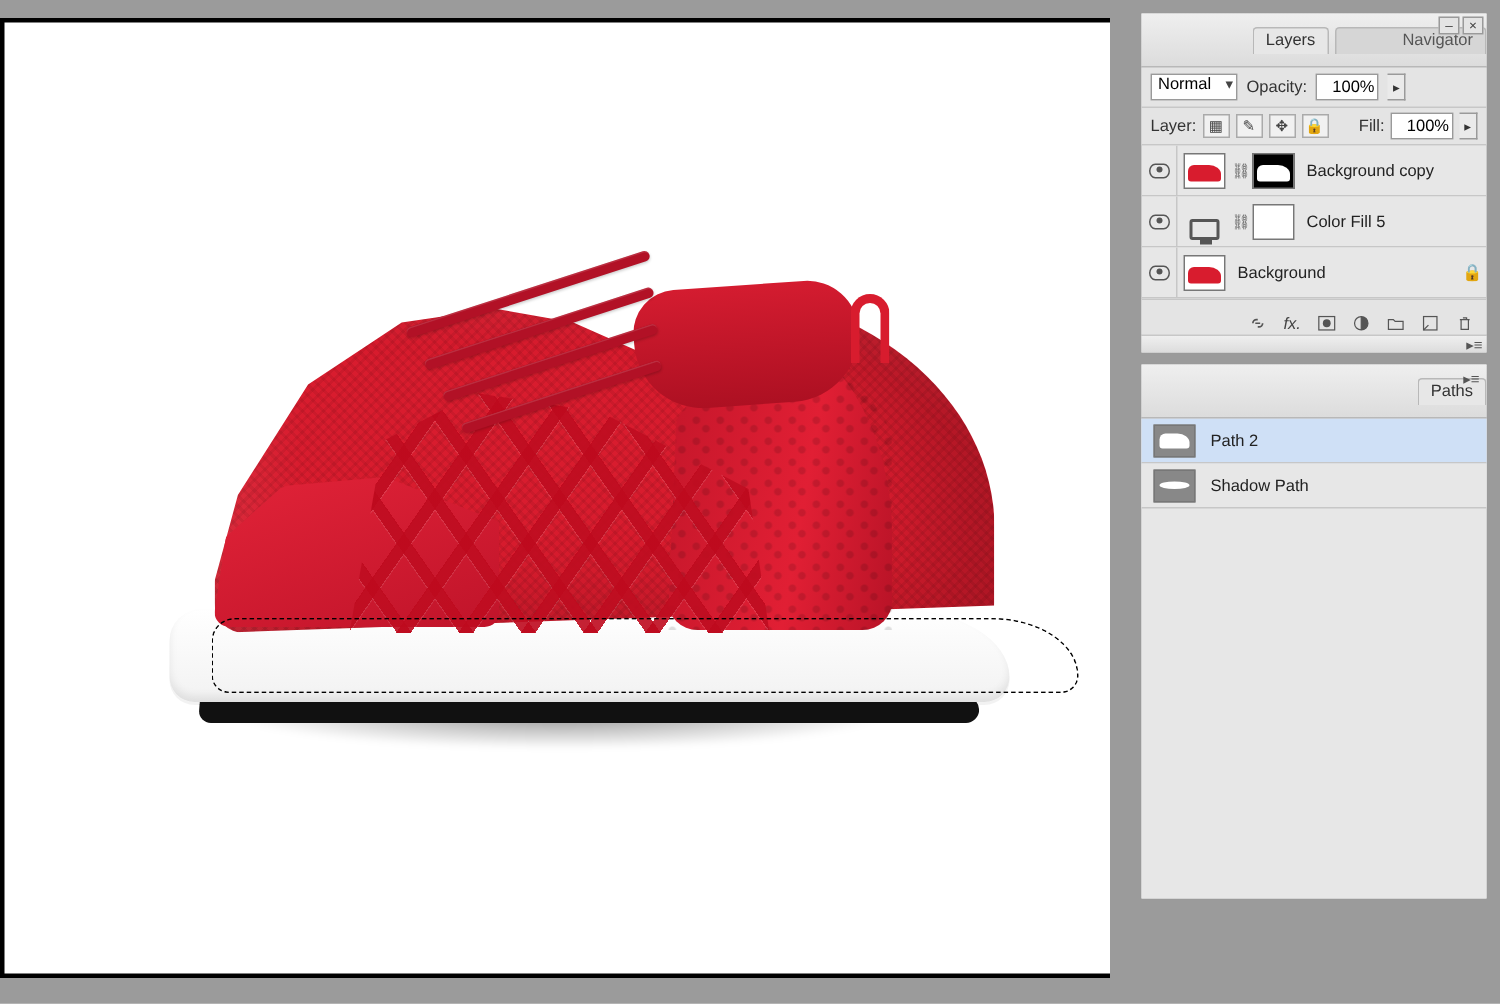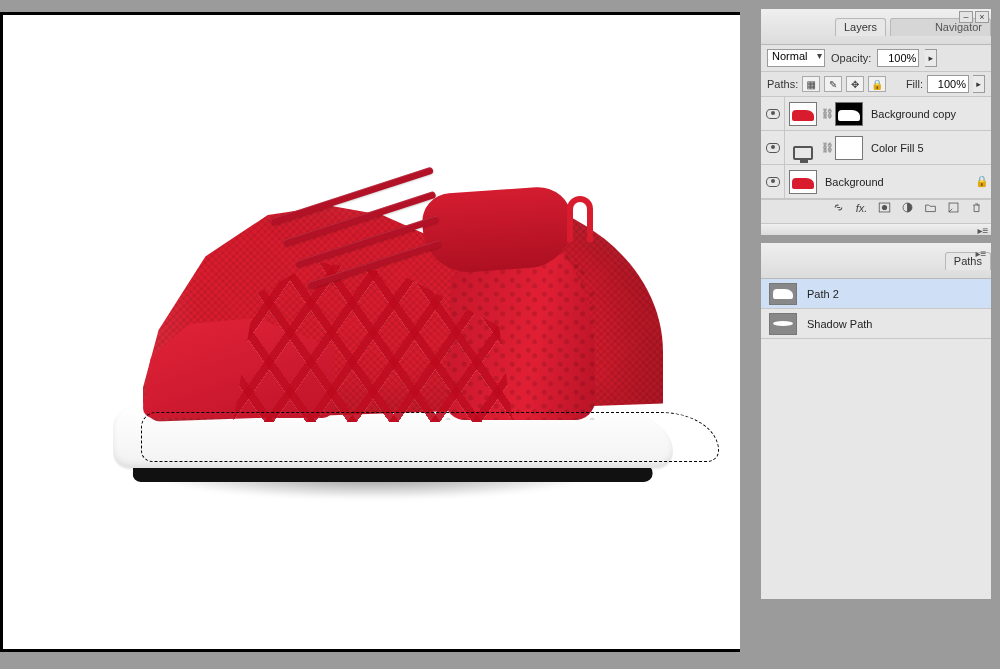--- a/index.html
+++ b/index.html
@@ -114,21 +114,21 @@
   .thumb.solid-white { background:#fff; }
   .chain { width:10px; font-size:10px; color:#555; text-align:center; }
   .lname { flex:1; padding-left: 4px; white-space:nowrap; overflow:hidden; text-overflow:ellipsis; }
   .lname.italic { }
   .lock-icon { width: 18px; font-size: 11px; color:#555; text-align:center; }
 
   .adj-layer-icon { width:28px; height:24px; margin:0 4px; display:flex; align-items:flex-end; justify-content:center; }
   .monitor { width:20px; height:14px; border:2px solid #555; border-radius:2px; position:relative; }
   .monitor::after { content:""; position:absolute; left:5px; bottom:-5px; width:8px; height:3px; background:#555; }
 
-  .layer-footer { display:flex; align-items:flex-start; justify-content:flex-end; gap: 6px;
+  .layer-footer { display:flex; align-items:flex-end; justify-content:flex-end; gap: 6px;
                   height: 24px; padding: 0 6px; border-top:1px solid #c7c7c7; background:#e4e4e4; }
   .ftr-btn { width:17px; height:15px; display:flex; align-items:center; justify-content:center;
              font-size:11px; color:#444; }
   .ftr-btn svg { width: 13px; height: 13px; }
 
   
   .path-list { min-height: 320px; background:#e7e7e7; }
   .path-item { display:flex; align-items:center; height: 30px; border-bottom:1px solid #c7c7c7;
                font-size:11px; color:#222; background:#e7e7e7; }
   .path-item.sel { background:#cfe0f6; }
@@ -186,21 +186,21 @@
         <select class="select">
           <option>Normal</option>
         </select>
       </span>
       <span>Opacity:</span>
       <input class="num" value="100%" style="">
       <div class="step">▸</div>
     </div>
 
     <div class="lock-row">
-      <span>Paths:</span>
+      <span>Layer:</span>
       <div class="lock-cell">▦</div>
       <div class="lock-cell">✎</div>
       <div class="lock-cell">✥</div>
       <div class="lock-cell">🔒</div>
       <span style="margin-left:auto">Fill:</span>
       <input class="num" value="100%" style="">
       <div class="step">▸</div>
     </div>
 
     <div class="layer-list" id="layer-list">

